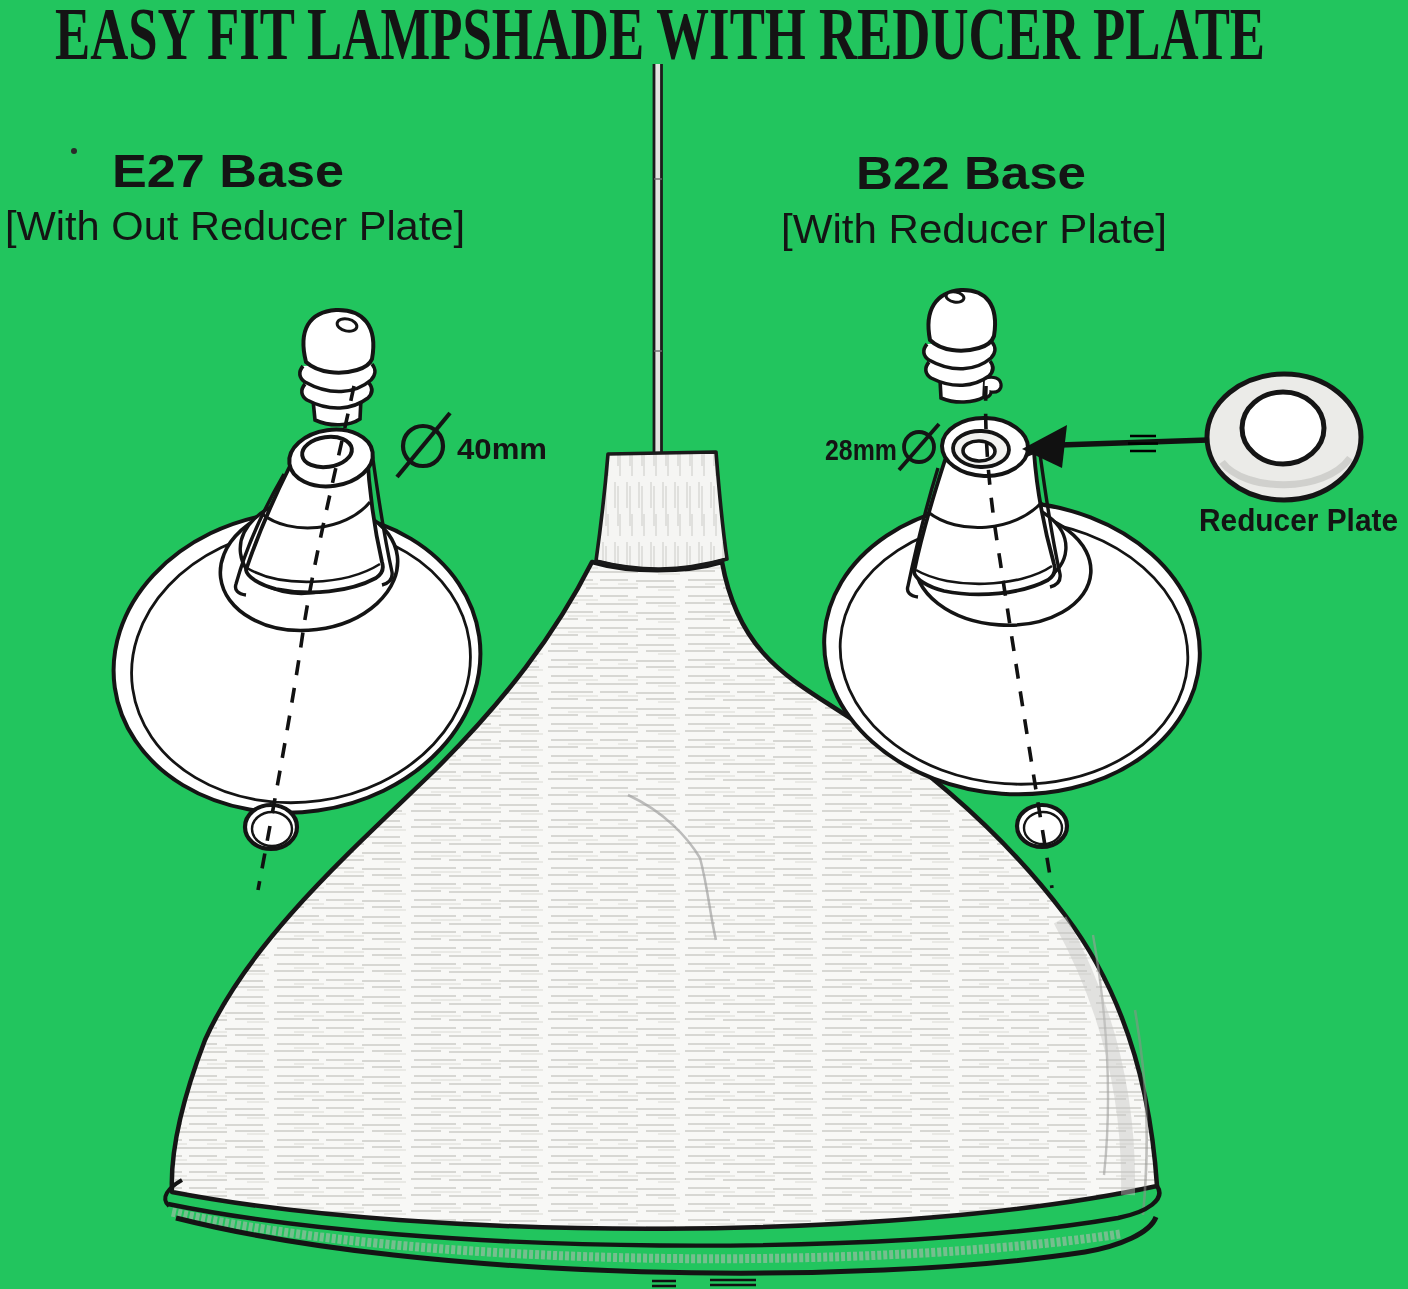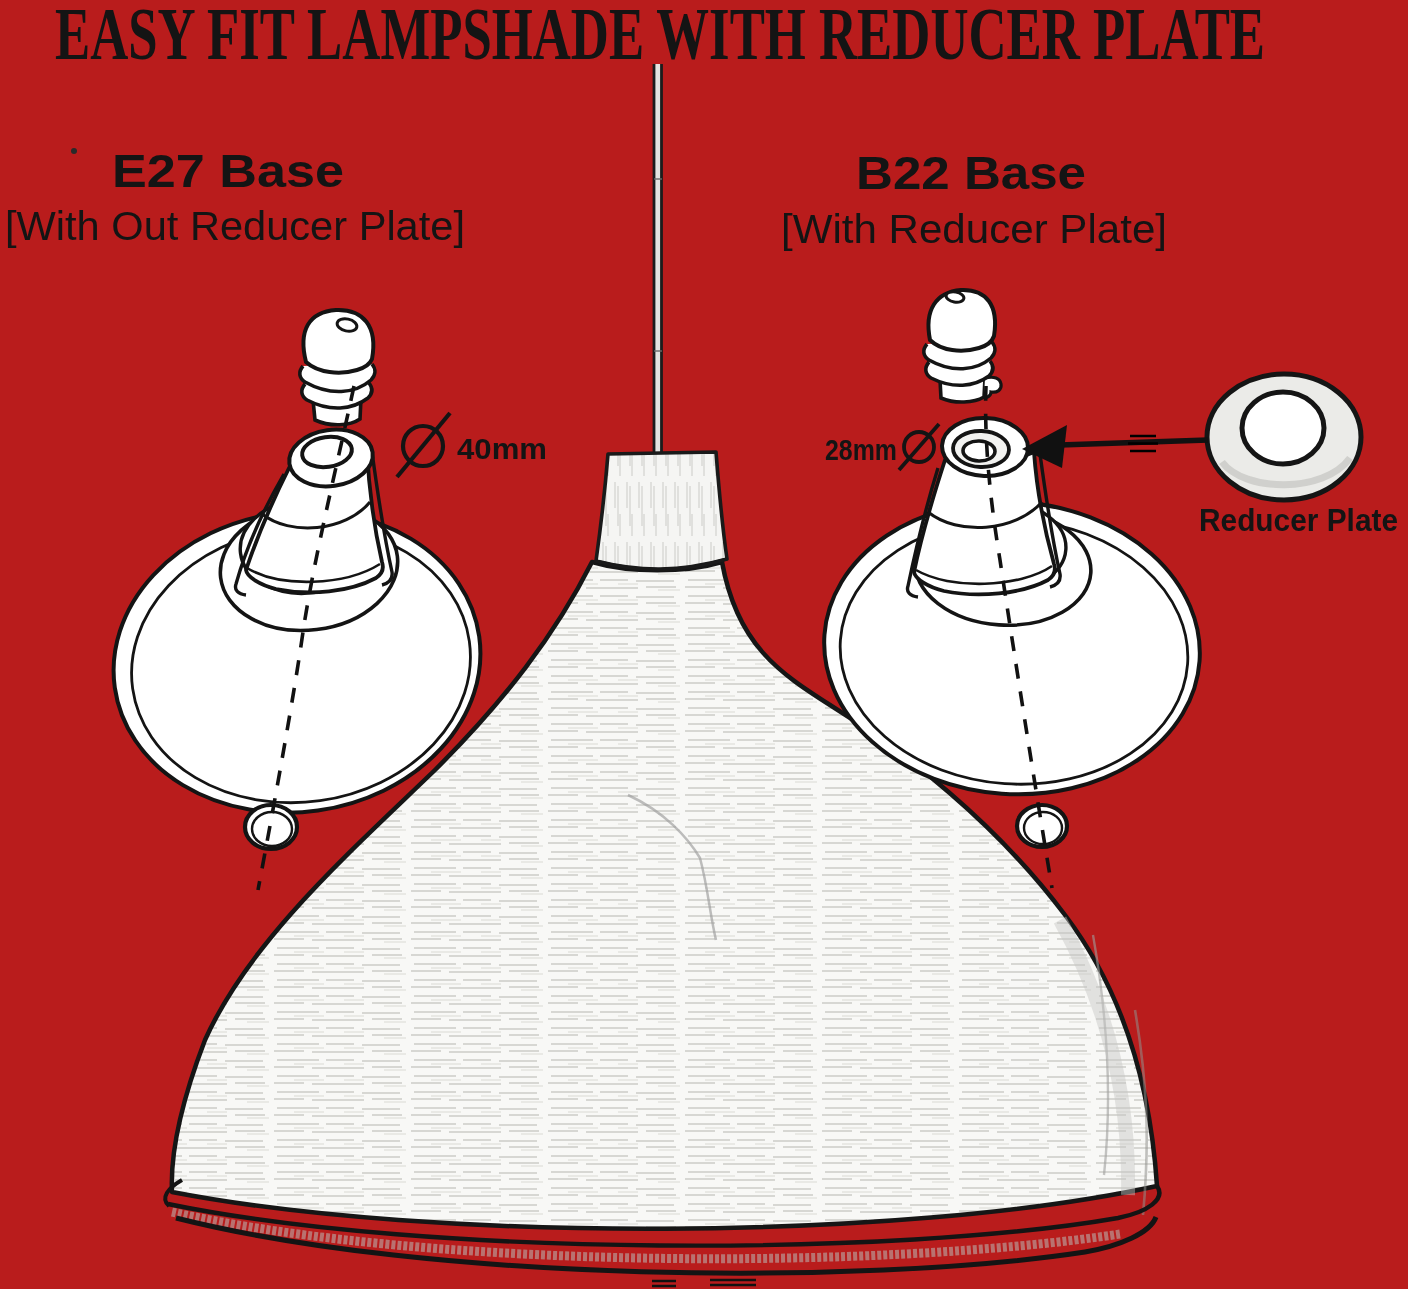--- a/index.html
+++ b/index.html
@@ -1,16 +1,16 @@
 <!DOCTYPE html>
 <html><head>
 <meta charset="utf-8">
 <style>
   html,body{margin:0;padding:0;background:#ffffff;}
-  #stage{position:relative;width:1408px;height:1289px;background:#b91c1c;overflow:hidden;
+  #stage{position:relative;width:1408px;height:1289px;background:#22c55e;overflow:hidden;
          font-family:"Liberation Sans", sans-serif;}
   svg{position:absolute;left:0;top:0;}
   text{fill:#141414;}
   .title-text{font-family:"Liberation Serif", serif;font-weight:bold;}
   .heading{font-family:"Liberation Sans", sans-serif;font-weight:bold;}
   .subheading{font-family:"Liberation Sans", sans-serif;font-weight:normal;}
   .dim-label{font-family:"Liberation Sans", sans-serif;font-weight:bold;}
 </style>
 </head>
 <body>

